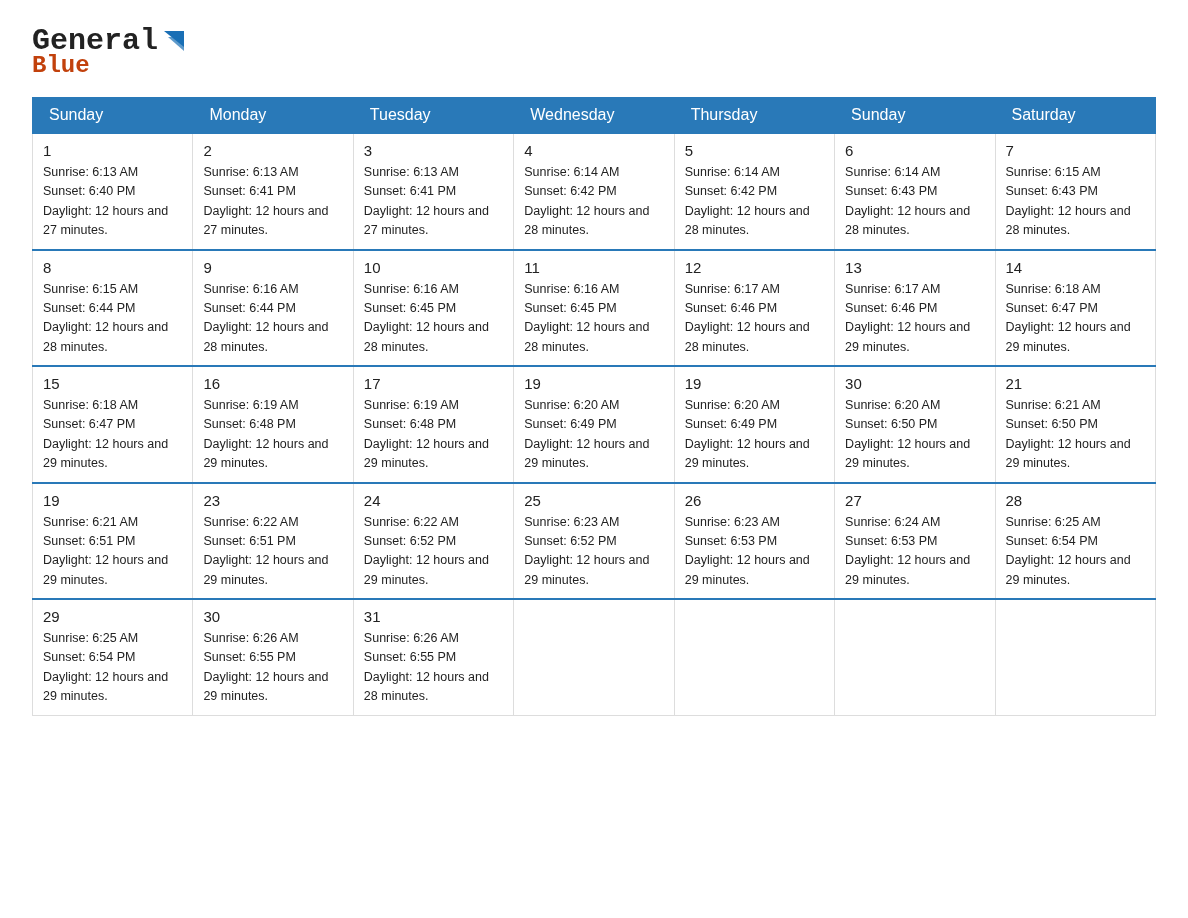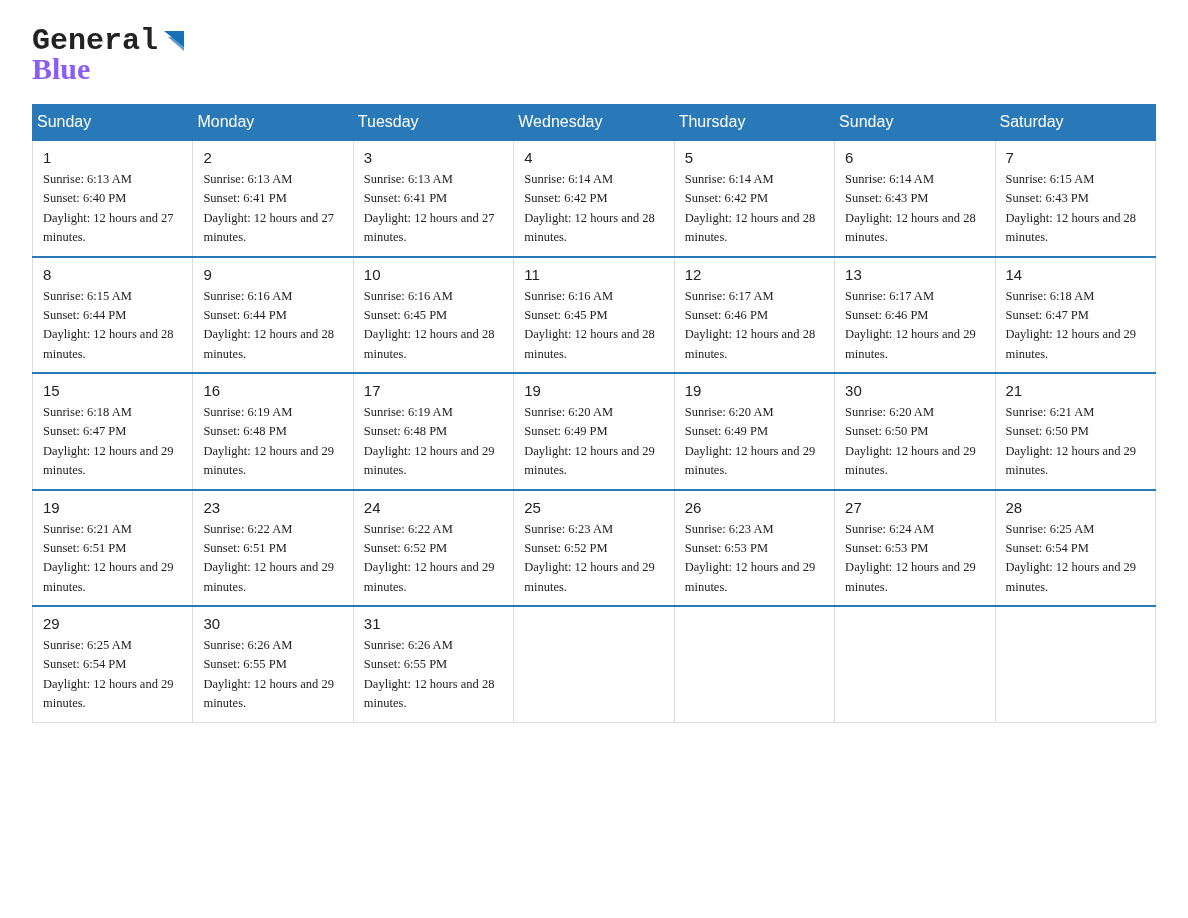--- a/index.html
+++ b/index.html
@@ -39,21 +39,21 @@
     .calendar-table {
       width: 100%;
       border-collapse: collapse;
       table-layout: fixed;
     }
     .calendar-table th {
       background: #2979b8;
       color: #fff;
       font-size: 16px;
       font-weight: normal;
-      padding: 8px 4px;
+      padding: 8px 16px;
       text-align: left;
       border: 1px solid #2979b8;
     }
     .calendar-table td {
       vertical-align: top;
       padding: 8px 10px;
       border: 1px solid #ccc;
       font-size: 13px;
       height: 110px;
     }
@@ -69,39 +69,38 @@
     .day-number {
       font-size: 15px;
       font-weight: normal;
       margin-bottom: 4px;
       display: block;
     }
     .day-info {
       font-size: 12.5px;
       line-height: 1.55;
       color: #222;
-      font-family: Liberation Serif, serif;
     }
     .empty-cell {
       background: #fff;
     }
   </style>
 </head>
 <body>
 
 <div class="header-area">
   <div class="logo">
     <div style="display:flex; align-items:center;">
       <span style="font-size:30px; font-weight:bold; color:#222; font-family:Liberation Mono, monospace;">General</span>
       <svg width="28" height="28" viewBox="0 0 28 28" style="margin-left:2px;">
         <polygon points="4,4 24,4 24,20" fill="#1a6fb5"></polygon>
         <polygon points="8,10 24,10 24,24" fill="#1a6fb5" opacity="0.7"></polygon>
       </svg>
     </div>
-    <div style="font-size:30px; font-weight:bold; color:#8b5cf6; font-family:Liberation Serif, serif; margin-top:-6px;">Blue</div>
+    <div style="font-size:24px; font-weight:bold; color:#c2410c; font-family:Liberation Mono, monospace; margin-top:-6px;">Blue</div>
   </div>
   <div class="title-area">
     <div class="month-title"></div>
     <div class="location-title"></div>
   </div>
 </div>
 
 <table class="calendar-table">
   <thead>
     <tr>

